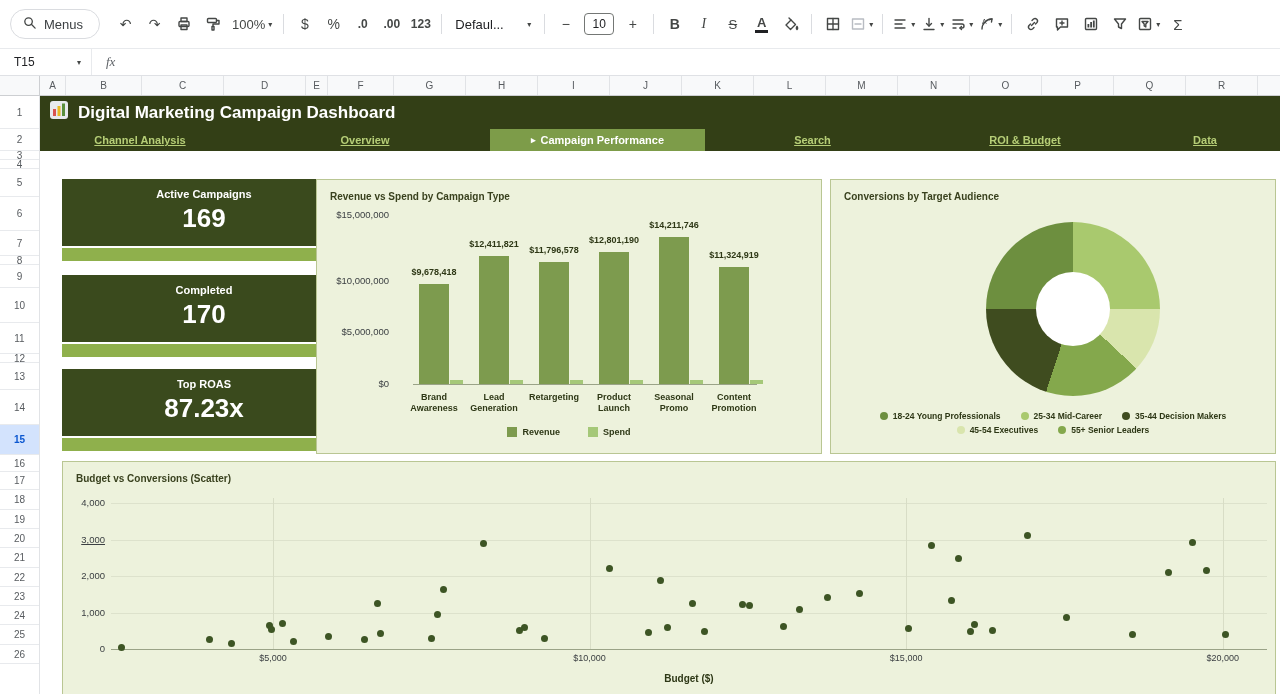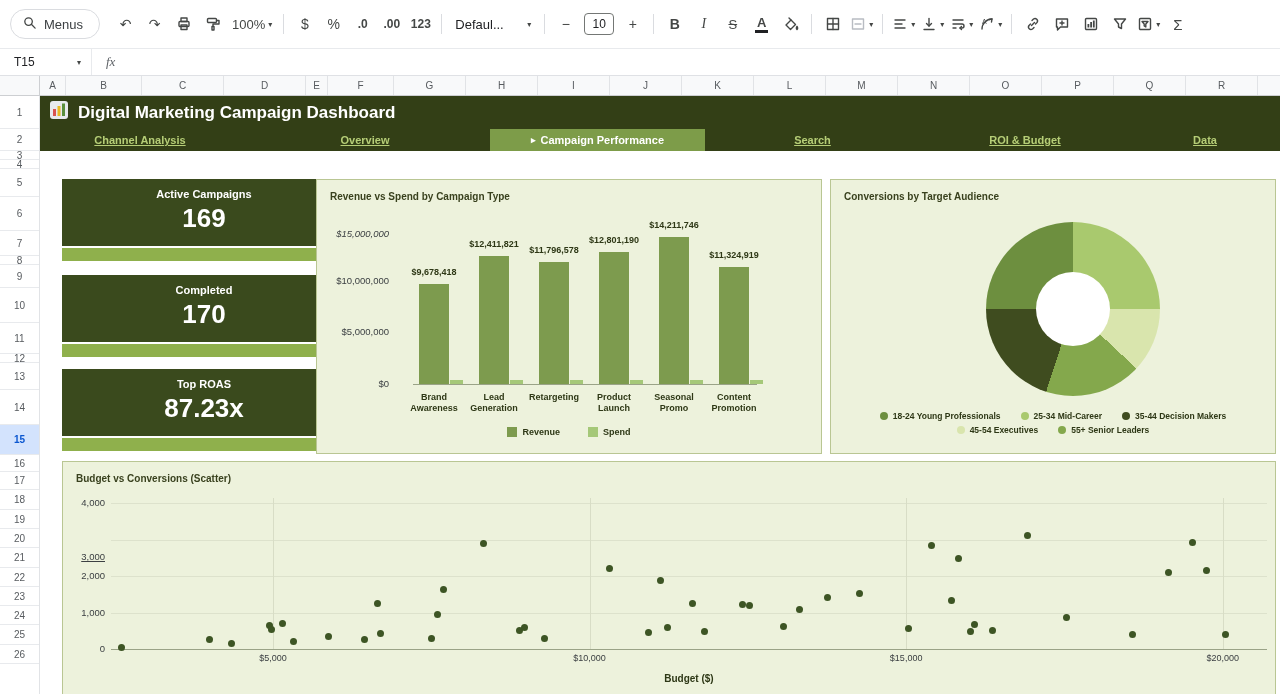--- a/index.html
+++ b/index.html
@@ -404,21 +404,21 @@
           </div>
         </div>
 
       <div class="panel bar-panel">
         <div class="panel-title">Revenue vs Spend by Campaign Type</div>
         <div class="bar-plot">
           <div class="bar-axis"></div>
         <div class="b-ytick" style="top: 198px;">$0</div>
             <div class="b-ytick" style="top: 146.333px;">$5,000,000</div>
             <div class="b-ytick" style="top: 94.6667px;">$10,000,000</div>
-            <div class="b-ytick" style="top: 48px; font-style: italic;">$15,000,000</div>
+            <div class="b-ytick" style="top: 29px;">$15,000,000</div>
             <div class="rev-bar" style="left: 102px; top: 103.99px; height: 100.01px; background: rgb(125, 155, 78);"></div>
             <div class="spend-bar" style="left: 133px; top: 200px; height: 4px; background: rgb(165, 200, 120);"></div>
             <div class="bar-vlabel" style="left: 72px; top: 86.9897px;">$9,678,418</div>
             <div class="bar-clabel" style="left: 81px;">Brand
 Awareness</div>
             <div class="rev-bar" style="left: 162px; top: 75.7445px; height: 128.255px; background: rgb(125, 155, 78);"></div>
             <div class="spend-bar" style="left: 193px; top: 200px; height: 4px; background: rgb(165, 200, 120);"></div>
             <div class="bar-vlabel" style="left: 132px; top: 58.7445px;">$12,411,821</div>
             <div class="bar-clabel" style="left: 141px;">Lead
 Generation</div>
@@ -489,21 +489,21 @@
 
       <div class="panel scatter-panel">
         <div class="panel-title">Budget vs Conversions (Scatter)</div>
         <div class="scatter-plot">
             <div class="s-ytick" style="top: 181px;">0</div>
             <div class="s-hgrid zero" style="top: 187px;"></div>
             <div class="s-ytick" style="top: 144.527px;">1,000</div>
             <div class="s-hgrid" style="top: 150.527px;"></div>
             <div class="s-ytick" style="top: 108.053px;">2,000</div>
             <div class="s-hgrid" style="top: 114.053px;"></div>
-            <div class="s-ytick" style="top: 89px; text-decoration: underline;">3,000</div>
+            <div class="s-ytick" style="top: 72px; text-decoration: underline;">3,000</div>
             <div class="s-hgrid" style="top: 77.5797px;"></div>
             <div class="s-ytick" style="top: 35.1063px;">4,000</div>
             <div class="s-hgrid" style="top: 41.1063px;"></div>
             <div class="s-vgrid" style="left: 210.068px;"></div>
             <div class="s-xtick" style="left: 180.068px;">$5,000</div>
             <div class="s-vgrid" style="left: 526.607px;"></div>
             <div class="s-xtick" style="left: 496.607px;">$10,000</div>
             <div class="s-vgrid" style="left: 843.146px;"></div>
             <div class="s-xtick" style="left: 813.146px;">$15,000</div>
             <div class="s-vgrid" style="left: 1159.68px;"></div>

